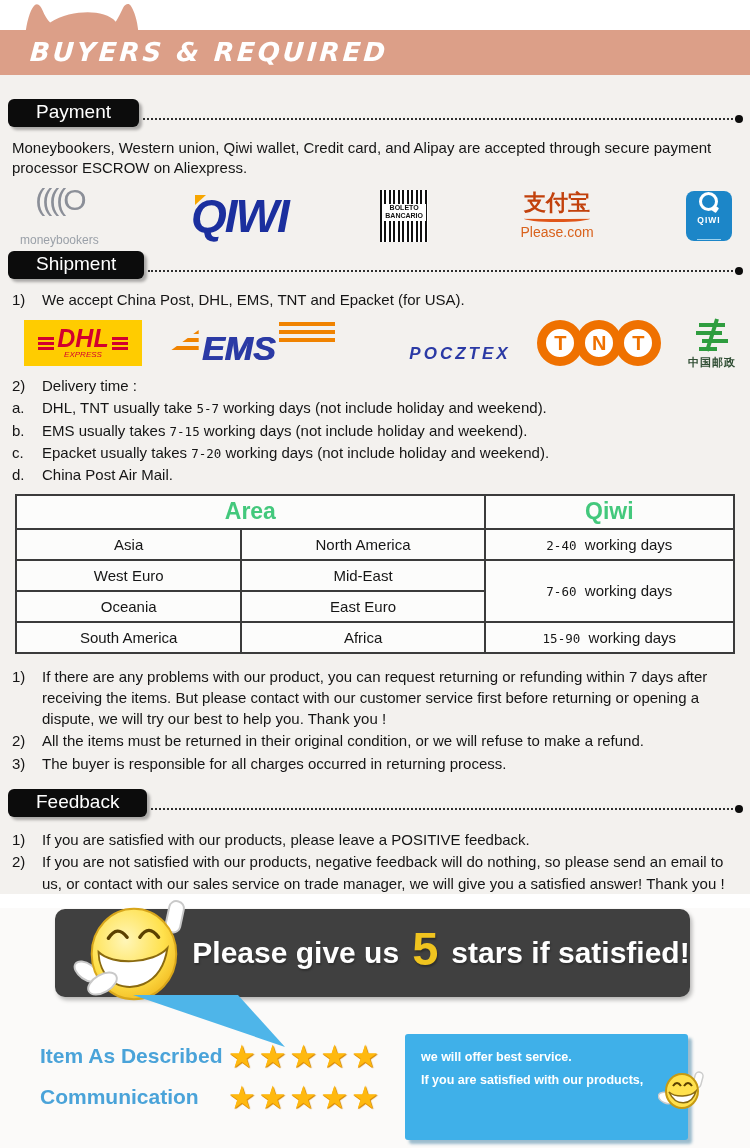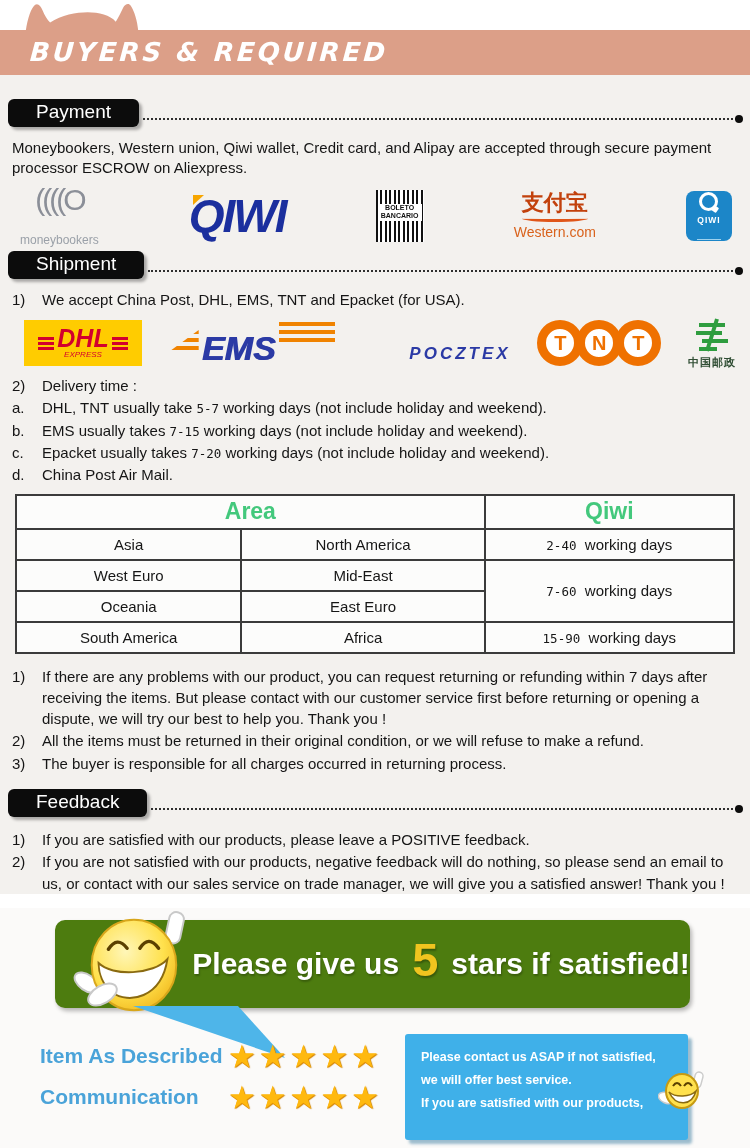--- a/index.html
+++ b/index.html
@@ -104,22 +104,22 @@
   .cp-label { font-size:11px; color:#2f4d33; font-weight:bold; margin-top:2px; letter-spacing:1px; }
 
   
   .ship-table { border-collapse:collapse; margin:8px auto 0; width:720px; background:#fcfcfb; }
   .ship-table th, .ship-table td { border:2px solid #3b3b3b; text-align:center; }
   .ship-table th { color:#43c87c; font-size:23px; font-weight:600; height:34px; }
   .ship-table td { font-size:15px; color:#161616; height:31px; }
 
   
   .bottom { position:relative; height:268px; background:#fbfaf9; margin-top:14px; }
-  .banner { position:absolute; left:55px; top:12px; width:635px; height:88px;
-    background:#4d7c0f; border-radius:10px; box-shadow:2px 3px 4px rgba(0,0,0,0.28); }
+  .banner { position:absolute; left:55px; top:1px; width:635px; height:88px;
+    background:#404040; border-radius:10px; box-shadow:2px 3px 4px rgba(0,0,0,0.28); }
   .banner-text { position:absolute; left:145px; right:8px; top:0; bottom:0; display:flex;
     align-items:center; justify-content:center; gap:13px; color:#fff; font-weight:bold;
     font-size:30px; text-shadow:1px 2px 2px rgba(0,0,0,0.25); white-space:nowrap; }
   .five { color:#f0c41f; font-size:47px; margin-top:-8px; text-shadow:1px 2px 2px rgba(0,0,0,0.3); }
   .smiley-big { position:absolute; left:18px; top:-14px; width:118px; height:118px; }
   .tail-svg { position:absolute; left:78px; top:86px; width:170px; height:52px; }
 
   .ratings { position:absolute; left:40px; top:128px; }
   .rating-row { display:flex; align-items:center; height:41px; }
   .rating-label { width:188px; font-size:21px; font-weight:bold; color:#4aa3d9; }
@@ -168,21 +168,21 @@
       </div>
       <div class="logo boleto">
         <div class="boleto-label">
           <span>BOLETO</span>
           <span>BANCARIO</span>
         </div>
       </div>
       <div class="logo alipay">
         <span class="alipay-cn">支付宝</span>
         <span class="alipay-swoosh"></span>
-        <span class="alipay-en">Western.com</span>
+        <span class="alipay-en">Please.com</span>
       </div>
       <div class="logo qiwi">
         <span class="qiwi-q"></span>
         <span class="qiwi-label">QIWI</span>
       </div>
     </div>
 
     <div class="section-head">
       <span class="badge">Shipment</span>
       <span class="rule"></span>
@@ -357,21 +357,20 @@
             <span class="star">★</span>
             <span class="star">★</span>
             <span class="star">★</span>
         </span>
       </div>
 
     </div>
 
     <div class="contact">
       <div class="contact-lines">
-        <div>Please contact us ASAP if not satisfied,</div>
         <div>we will offer best service.</div>
         <div>If you are satisfied with our products,</div>
 
       </div>
       <svg class="mini-smiley" viewBox="0 0 48 44" aria-hidden="true">
         <ellipse cx="8" cy="30" rx="8" ry="5" transform="rotate(25 8 30)" fill="#fff" stroke="#ccc" stroke-width="1.5"></ellipse>
         <rect x="36" y="4" width="8" height="16" rx="4" fill="#fff" stroke="#ccc" stroke-width="1.5" transform="rotate(15 40 12)"></rect>
         <ellipse cx="24" cy="23" rx="16" ry="17" fill="#ffe14d" stroke="#c69a12" stroke-width="2"></ellipse>
         <path d="M15,18 Q19,12 23,18" stroke="#5a4000" stroke-width="2" fill="none"></path>
         <path d="M26,18 Q30,12 34,18" stroke="#5a4000" stroke-width="2" fill="none"></path>

